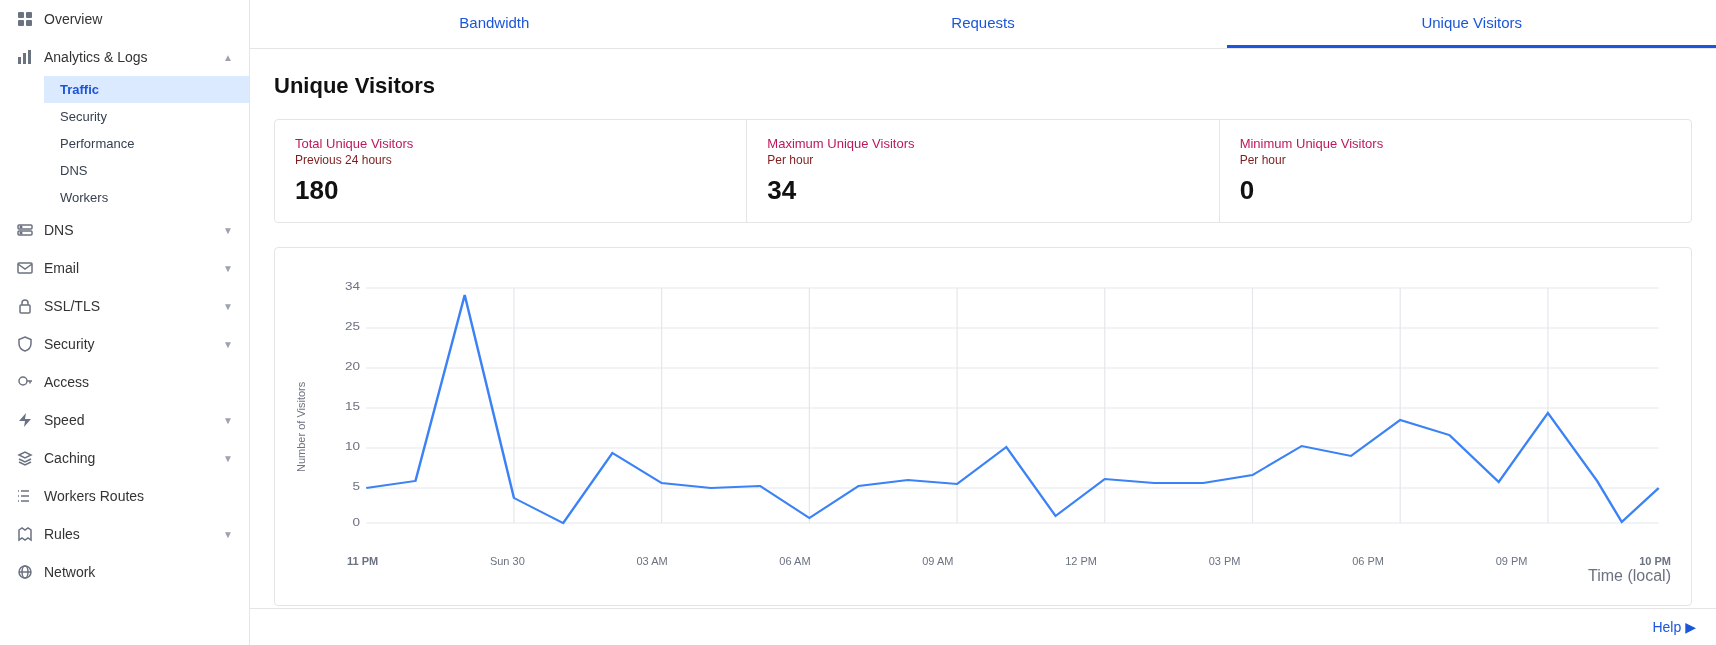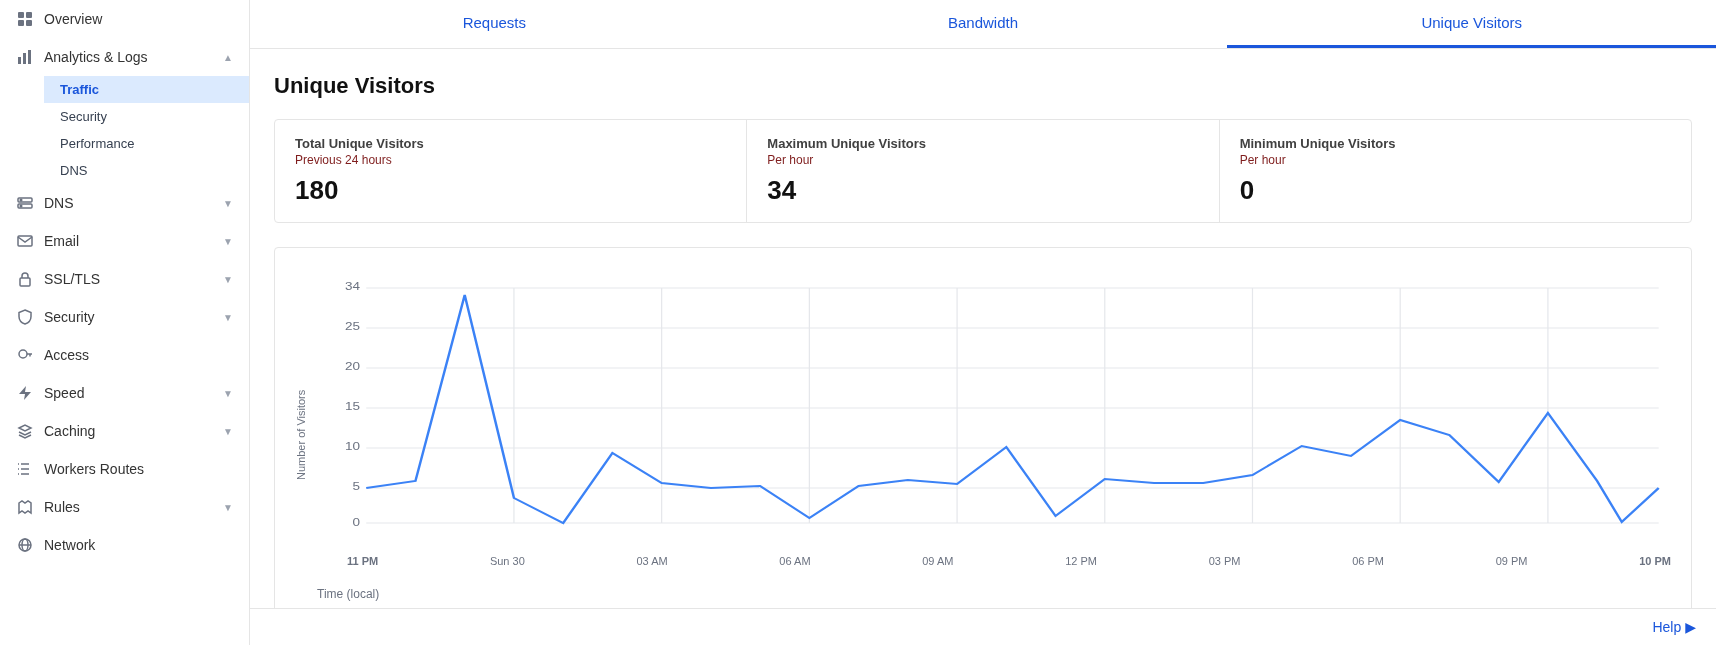--- a/index.html
+++ b/index.html
@@ -23,34 +23,34 @@
     .tab.active { border-bottom: 3px solid #1a56db; color: #1a56db; font-weight: 500; }
 
     
     .content { flex: 1; overflow-y: auto; padding: 24px; background: #fff; }
     .section-title { font-size: 22px; font-weight: 600; color: #111; margin-bottom: 20px; }
 
     
     .stats-row { display: flex; border: 1px solid #e5e5e5; border-radius: 4px; margin-bottom: 24px; }
     .stat-box { flex: 1; padding: 16px 20px; border-right: 1px solid #e5e5e5; }
     .stat-box:last-child { border-right: none; }
-    .stat-label { font-size: 13px; color: #404040; font-weight: 700; margin-bottom: 2px; }
+    .stat-label { font-size: 13px; color: #be185d; font-weight: 400; margin-bottom: 2px; }
     .stat-sublabel { font-size: 12px; color: #7f1d1d; margin-bottom: 8px; }
     .stat-value { font-size: 26px; font-weight: 700; color: #111; }
 
     
     .chart-container { border: 1px solid #e5e5e5; border-radius: 4px; padding: 20px; position: relative; }
     .chart-area { display: flex; }
     .y-axis-label { writing-mode: vertical-rl; transform: rotate(180deg); font-size: 11px; color: #6b7280; text-align: center; margin-right: 10px; white-space: nowrap; }
     .chart-svg-container { flex: 1; }
     svg.chart { width: 100%; height: 280px; }
     .x-axis-labels { display: flex; justify-content: space-between; padding-left: 30px; margin-top: 4px; }
     .x-label { font-size: 11px; color: #6b7280; }
     .x-label.bold { font-weight: 700; }
-    .x-axis-title { text-align: left; font-size: 12px; color: #6b7280; margin-top: 20px; }
+    .x-axis-title { text-align: right; font-size: 16px; color: #6b7280; margin-top: 0; }
 
     
     .footer { border-top: 1px solid #e5e5e5; padding: 10px 20px; display: flex; justify-content: flex-end; align-items: center; background: #fff; }
     .help-link { color: #1a56db; font-size: 14px; cursor: pointer; display: flex; align-items: center; gap: 4px; margin-left: 12px; }
   </style>
 </head>
 <body>
 
 <div class="sidebar">
   <div class="sidebar-item">
@@ -83,20 +83,23 @@
     </div>
     <div class="sidebar-sub-item">
       <span>Security</span>
     </div>
     <div class="sidebar-sub-item">
       <span>Performance</span>
     </div>
     <div class="sidebar-sub-item">
       <span>DNS</span>
     </div>
+    <div class="sidebar-sub-item">
+      <span>Workers</span>
+    </div>
   </div>
 
   <div class="sidebar-item">
     <span class="icon">
       <svg width="16" height="16" viewBox="0 0 16 16" fill="none" stroke="currentColor" stroke-width="1.5">
           <rect x="1" y="3" width="14" height="4" rx="1"></rect>
           <rect x="1" y="9" width="14" height="4" rx="1"></rect>
           <circle cx="4" cy="5" r="0.8" fill="currentColor"></circle>
           <circle cx="4" cy="11" r="0.8" fill="currentColor"></circle>
         </svg>
@@ -197,24 +200,24 @@
         </svg>
     </span>
     <span>Network</span>
   </div>
 </div>
 
 <div class="main">
 
   <div class="tabs">
     <div class="tab">
+      <span>Bandwidth</span>
+    </div>
+    <div class="tab">
       <span>Requests</span>
-    </div>
-    <div class="tab">
-      <span>Bandwidth</span>
     </div>
     <div class="tab active">
       <span>Unique Visitors</span>
     </div>
   </div>
 
   <div class="content">
     <div class="section-title">Unique Visitors</div>
 
     <div class="stats-row">

